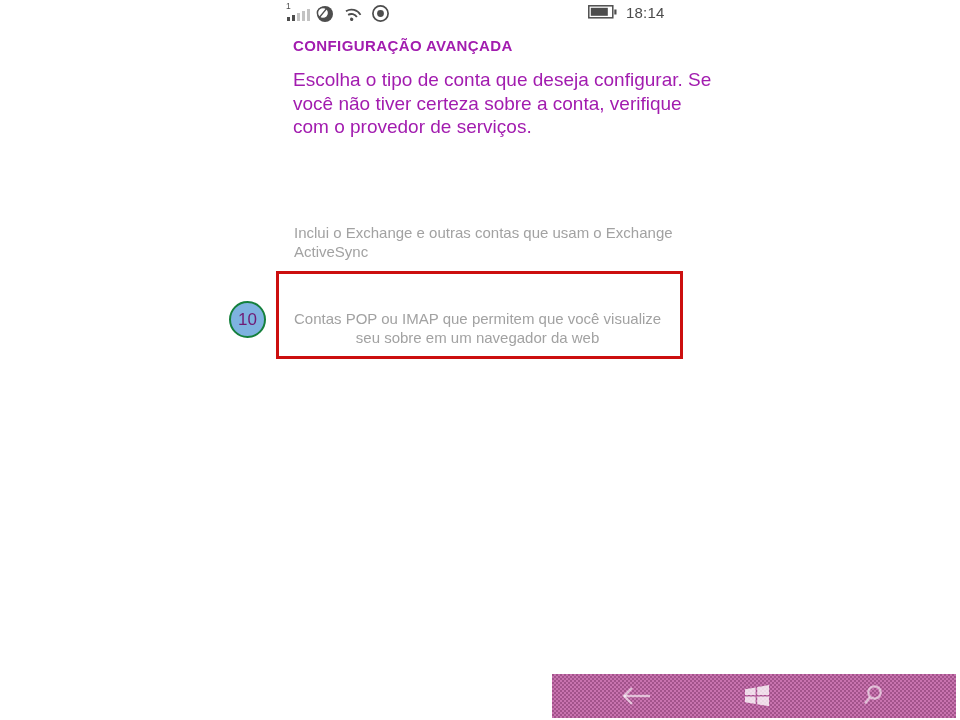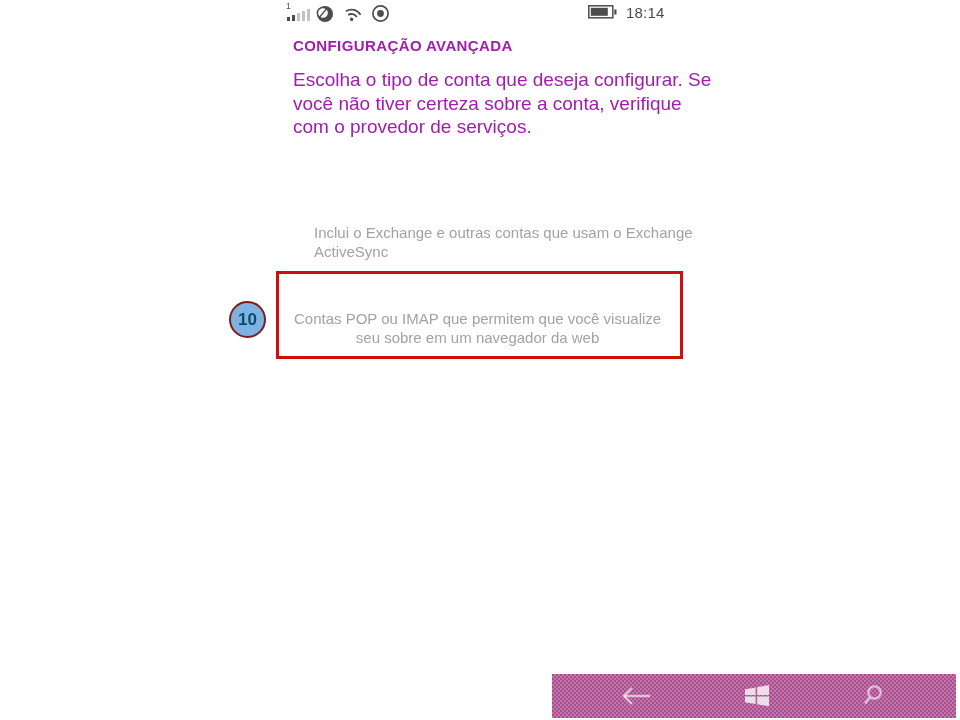--- a/index.html
+++ b/index.html
@@ -49,39 +49,39 @@
   .option-title {
     font-size: 29px; font-weight: 300; color: #4d4d4d;
     letter-spacing: 0.2px; white-space: nowrap;
   }
   .option-subtitle {
     font-size: 15px; line-height: 18.5px; color: #a2a2a2;
     white-space: nowrap;
   }
 
   .option-exchange-title    { position: absolute; left: 15px; top: 186px; }
-  .option-exchange-subtitle { position: absolute; left: 18px; top: 224px; margin-left: 20px; }
+  .option-exchange-subtitle { position: absolute; left: 18px; top: 224px; }
 
   .option-webmail-title     { position: absolute; left: 18px; top: 272px; }
   .option-webmail-subtitle  { position: absolute; left: 18px; top: 310px; text-align: center; }
 
   
   .highlight-rect {
     position: absolute; left: 276px; top: 271px;
     width: 407px; height: 88px;
     border: 3px solid #cc0f0f;
     pointer-events: none;
   }
   .step-badge {
     position: absolute; left: 229px; top: 301px;
     width: 37px; height: 37px; border-radius: 50%;
     background: #7eb2e0;
-    border: 2px solid #7f1d1d;
+    border: 2px solid #15803d;
     display: flex; align-items: center; justify-content: center;
-    font-size: 17px; font-weight: 700; color: #0c4a6e;
+    font-size: 17px; font-weight: 400; color: #701a75;
   }
 
   
   .app-bar {
     position: absolute; left: 276px; top: 674px;
     width: 404px; height: 44px;
     background-color: #b2589a;
     background-image: conic-gradient(#c873af 25%, #a2538b 25% 50%, #c873af 50% 75%, #a2538b 75%);
     background-size: 4px 4px;
   }

